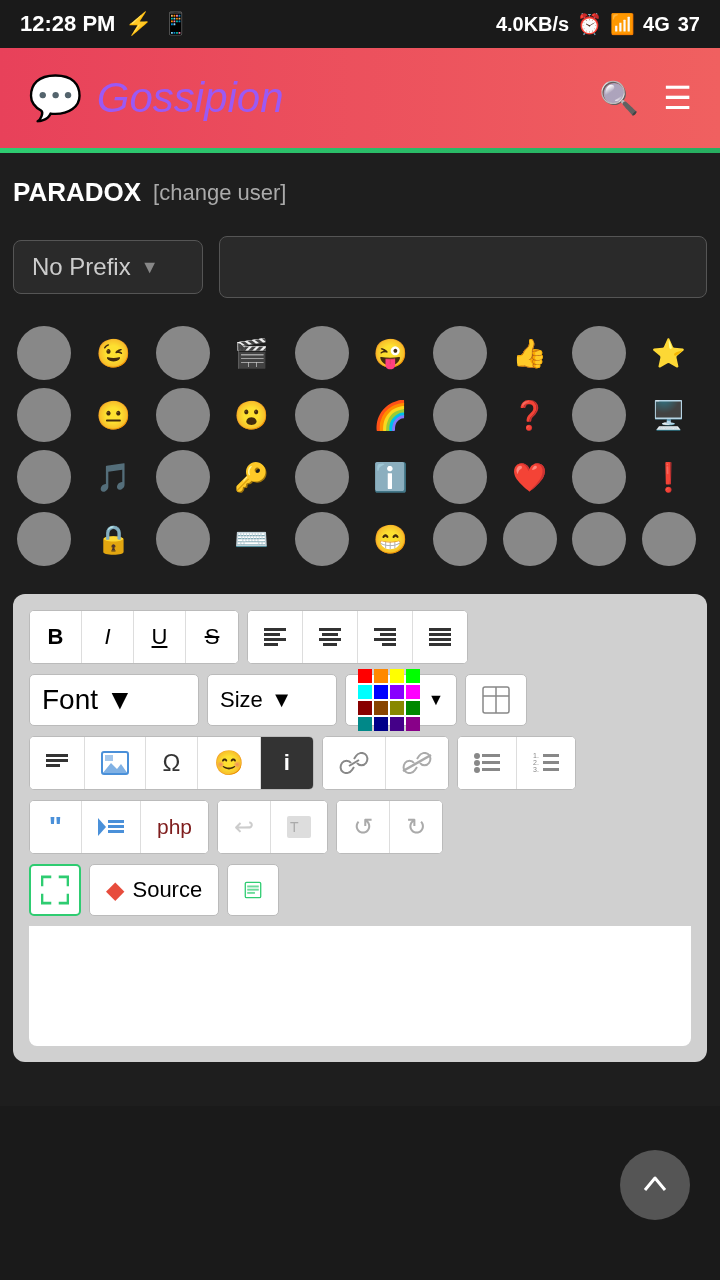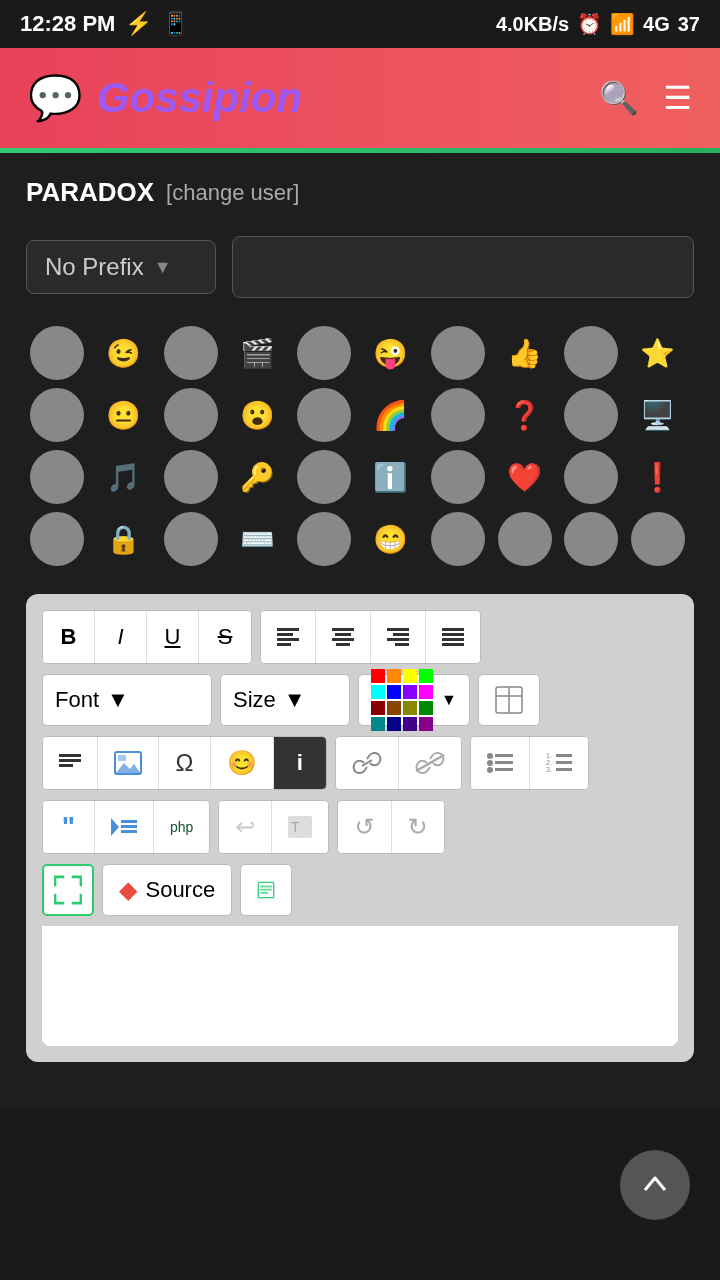--- a/index.html
+++ b/index.html
@@ -37,21 +37,21 @@
       height: 100px;
     }
     .header-logo {
       display: flex;
       align-items: center;
       gap: 14px;
     }
     .header-title {
       color: #9b59f5;
       font-size: 42px;
-      font-weight: bold;
+      font-weight: normal;
       font-style: italic;
       text-align: center;
     }
     .header-actions {
       display: flex;
       gap: 24px;
       align-items: center;
     }
     .header-actions span {
       color: white;
@@ -62,21 +62,21 @@
     
     .progress-bar {
       height: 5px;
       background: linear-gradient(to right, #2ecc71, #27ae60);
       width: 100%;
     }
 
     
     .content {
       background: #1e1e1e;
-      padding: 24px 26px;
+      padding: 24px 13px;
     }
 
     
     .user-row {
       display: flex;
       align-items: center;
       gap: 12px;
       margin-bottom: 28px;
     }
     .username {
@@ -202,21 +202,21 @@
     }
     .toolbar-group .toolbar-btn:last-child {
       border-right: none;
     }
 
     .font-select {
       background: white;
       border: 1px solid #bbb;
       border-radius: 5px;
       padding: 8px 12px;
-      font-size: 22px;
+      font-size: 28px;
       cursor: pointer;
       display: flex;
       align-items: center;
       gap: 8px;
       min-width: 170px;
       height: 52px;
     }
     .size-select {
       background: white;
       border: 1px solid #bbb;
@@ -565,21 +565,21 @@
       <div class="toolbar-group">
         <button class="toolbar-btn" style="color:#4a90d9;font-size:28px;font-weight:bold;">"</button>
         <button class="toolbar-btn">
           <svg width="26" height="22" viewBox="0 0 26 22">
               <polygon points="0,2 8,11 0,20" fill="#4a90d9"></polygon>
               <rect x="10" y="4" width="16" height="3" fill="#4a90d9"></rect>
               <rect x="10" y="9" width="16" height="3" fill="#4a90d9"></rect>
               <rect x="10" y="14" width="16" height="3" fill="#4a90d9"></rect>
             </svg>
         </button>
-        <button class="toolbar-btn" style="color:#14532d;font-size:14px;">php</button>
+        <button class="toolbar-btn" style="color:#7f1d1d;font-size:21px;">php</button>
       </div>
       <div class="toolbar-group">
         <button class="toolbar-btn" style="color:#ccc;font-size:24px;">↩</button>
         <button class="toolbar-btn">
           <svg width="24" height="22" viewBox="0 0 24 22">
               <rect x="0" y="0" width="24" height="22" rx="2" fill="#ddd"></rect>
               <text x="3" y="16" font-size="14" fill="#aaa">T</text>
             </svg>
         </button>
       </div>

